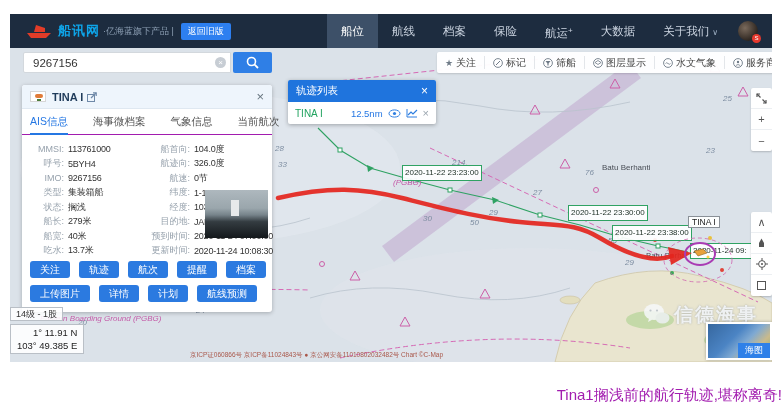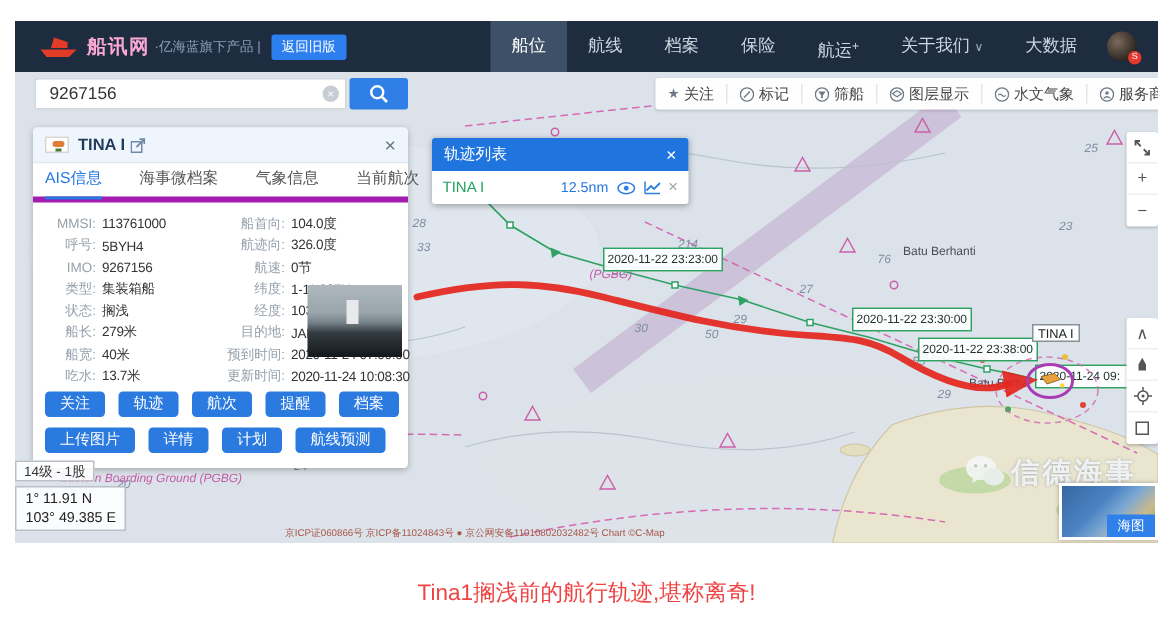--- a/index.html
+++ b/index.html
@@ -4,21 +4,21 @@
 <style>
   * { margin:0; padding:0; box-sizing:border-box; }
   body { background:#fff; font-family:"Liberation Sans","DejaVu Sans",sans-serif; }
   .page { position:relative; width:782px; height:420px; background:#fff; overflow:hidden; }
   .app { position:absolute; left:10px; top:14px; width:762px; height:348px; overflow:hidden; }
 
   
   .nav { position:absolute; left:0; top:0; width:762px; height:34px; background:#1d2c3f; display:flex; align-items:center; }
   .brand { display:flex; align-items:center; padding-left:16px; }
   .brand svg { margin-right:6px; }
-  .brand-name { color:#f9a8d4; font-size:13px; font-weight:bold; letter-spacing:1px; }
+  .brand-name { color:#0ea5e9; font-size:13px; font-weight:bold; letter-spacing:1px; }
   .brand-suffix { color:#8ea0b5; font-size:9px; margin-left:3px; }
   .nav-badge { background:#2d7ff0; color:#fff; font-size:9px; padding:2px 7px; border-radius:2px; margin-left:7px; cursor:pointer; }
   .nav-menu { margin-left:auto; display:flex; align-items:center; height:34px; }
   .nav-item { color:#cdd6e2; font-size:11.5px; padding:0 14px; height:34px; line-height:34px; cursor:pointer; white-space:nowrap; }
   .nav-item.active { background:#3d5068; color:#fff; }
   .nav-item .sup { font-size:8px; vertical-align:4px; }
   .nav-item .chev { font-size:8px; margin-left:3px; color:#9fb0c4; }
   .avatar { position:relative; width:20px; height:20px; border-radius:50%; margin:0 14px 0 6px; background:radial-gradient(circle at 35% 35%, #7a6a5c, #2e2620 70%); cursor:pointer; flex:none; }
   .avatar-badge { position:absolute; right:-3px; bottom:-2px; width:9px; height:9px; border-radius:50%; background:#e6392e; color:#fff; font-size:6px; line-height:9px; text-align:center; }
 
@@ -38,39 +38,39 @@
   .search-btn { width:39px; height:21px; margin-left:2px; background:#2f7fe6; border:none; border-radius:2px; display:flex; align-items:center; justify-content:center; cursor:pointer; }
 
   
   .vpanel { position:absolute; left:12px; top:37px; width:250px; height:227px; background:#fff; border-radius:3px; box-shadow:0 1px 4px rgba(0,0,0,.25); font-size:10px; }
   .vpanel-head { height:24px; background:#eef5fc; border-bottom:1px solid #dfe8f1; border-radius:3px 3px 0 0; display:flex; align-items:center; padding:0 8px; }
   .flag { width:16px; height:11px; background:#fff; border:1px solid #d6d6d6; position:relative; flex:none; }
   .flag::before { content:""; position:absolute; left:4px; top:2px; width:8px; height:4px; background:#e07b39; border-radius:2px; }
   .flag::after { content:""; position:absolute; left:6px; top:7px; width:4px; height:2px; background:#4d7c3a; }
   .vpanel-title { font-size:11px; font-weight:bold; color:#1f3b5a; margin:0 4px 0 6px; }
   .vpanel-close { margin-left:auto; color:#67757f; font-size:13px; cursor:pointer; line-height:13px; }
-  .tabs { height:26px; display:flex; align-items:center; padding:0 8px; border-bottom:4px solid #a21caf; }
+  .tabs { height:26px; display:flex; align-items:center; padding:0 8px; border-bottom:1px solid #a21caf; }
   .tab { font-size:10.5px; color:#555; margin-right:25px; height:26px; line-height:24px; cursor:pointer; white-space:nowrap; }
   .tab.active { color:#2577e3; border-bottom:2px solid #2577e3; }
   .vcols { position:relative; }
   .vcol { position:absolute; top:7px; }
   .vcol.left { left:6px; width:112px; }
   .vcol.right { left:118px; width:130px; }
   .vrow { display:flex; height:14.5px; align-items:center; white-space:nowrap; }
   .vl { color:#96a1ac; font-size:9px; text-align:right; flex:none; }
   .vcol.left .vl { width:36px; }
   .vcol.right .vl { width:50px; }
   .vv { color:#333; font-size:9px; margin-left:4px; letter-spacing:-0.2px; }
   .ship-photo { position:absolute; left:183px; top:55px; width:63px; height:48px; background:linear-gradient(180deg,#aeb8be 0%,#9aa6ac 38%,#76838a 52%,#343c41 66%,#14181b 100%); }
   .ship-photo .bridge { position:absolute; left:26px; top:10px; width:8px; height:16px; background:#e7e9ea; }
   .vbuttons { position:absolute; left:8px; width:236px; display:flex; }
   .vbtn { height:17px; background:#2b7ae0; color:#fff; font-size:10px; line-height:17px; padding:0 10px; border-radius:3px; margin-right:9px; cursor:pointer; white-space:nowrap; }
 
   
-  .tpanel { position:absolute; left:278px; top:44px; width:171px; background:#fff; border-radius:2px; box-shadow:0 1px 4px rgba(0,0,0,.3); }
+  .tpanel { position:absolute; left:278px; top:32px; width:148px; background:#fff; border-radius:2px; box-shadow:0 1px 4px rgba(0,0,0,.3); }
   .tpanel-head { height:22px; background:#1f74dd; border-radius:2px 2px 0 0; display:flex; align-items:center; padding:0 8px; color:#fff; }
   .tpanel-title { font-size:10.5px; }
   .tpanel-close { margin-left:auto; font-size:12px; cursor:pointer; }
   .tpanel-row { height:22px; display:flex; align-items:center; padding:0 7px; }
   .trk-vessel { color:#21a35f; font-size:10px; }
   .trk-dist { margin-left:auto; color:#2577e3; font-size:9.5px; }
   .trk-icon { margin-left:5px; cursor:pointer; display:flex; align-items:center; }
   .trk-close { margin-left:5px; color:#9aa5ae; font-size:11px; cursor:pointer; }
 
   
@@ -79,33 +79,33 @@
   .mt-item:first-child { border-left:none; }
   .mt-item .ic { margin-right:3px; color:#6e7a87; font-size:9px; display:flex; align-items:center; }
 
   
   .rtools { position:absolute; left:741px; width:21px; background:#fff; border-radius:2px; box-shadow:0 1px 2px rgba(0,0,0,.2); }
   .rtool { width:21px; height:21px; display:flex; align-items:center; justify-content:center; border-bottom:1px solid #eceff2; color:#555; cursor:pointer; font-size:11px; }
   .rtool:last-child { border-bottom:none; }
 
   
   .levelbox { position:absolute; left:0; top:259px; background:rgba(255,255,255,.88); border:1px solid #b9bfc6; font-size:9px; color:#333; padding:0 5px; line-height:12px; }
-  .coordbox { position:absolute; left:0; top:276px; background:rgba(255,255,255,.88); border:1px solid #b9bfc6; font-size:9.5px; color:#222; padding:1px 6px; text-align:left; line-height:13px; }
+  .coordbox { position:absolute; left:0; top:276px; background:rgba(255,255,255,.88); border:1px solid #b9bfc6; font-size:9.5px; color:#222; padding:1px 6px; text-align:right; line-height:13px; }
   .scalebar { position:absolute; left:63px; top:295px; width:64px; height:13px; background:rgba(255,255,255,.55); border:1px solid #555; border-top:none; font-size:8.5px; color:#222; text-align:center; line-height:12px;margin-top:26px; }
 
   .copyright { position:absolute; left:180px; top:303px; width:400px; font-size:6.5px; color:#a9574a; white-space:nowrap; }
 
   
   .watermark { position:absolute; left:633px; top:254px; display:flex; align-items:center; pointer-events:none;font-family:Liberation Mono, monospace; }
   .wm-text { font-size:19px; font-weight:600; letter-spacing:2px; color:rgba(245,247,250,.9); text-shadow:0 0 2px rgba(110,120,135,.55); margin-left:4px; }
   .minimap { position:absolute; left:696px; top:274px; width:66px; height:38px; border:2px solid #fff; box-shadow:0 0 3px rgba(0,0,0,.3); background:linear-gradient(135deg,#36679f 0%,#4b84c4 40%,#7fa9d2 58%,#c9ba8c 76%,#8fae6f 100%); }
   .minimap-btn { position:absolute; right:0; bottom:0; background:#2f80e8; color:#fff; font-size:9px; padding:1px 7px; cursor:pointer; }
 
   
-  .caption { position:absolute; left:0; top:386px; width:782px; text-align:center; font-size:15px; color:#ef4444; }
+  .caption { position:absolute; left:0; top:386px; width:782px; text-align:right; font-size:15px; color:#a21caf; }
 </style>
 </head>
 <body>
 
 <div class="page">
   <div class="app">
 
     <div class="nav">
       <div class="brand">
         <svg width="26" height="15" viewBox="0 0 26 15">
@@ -115,22 +115,22 @@
         <span class="brand-name">船讯网</span>
         <span class="brand-suffix">·亿海蓝旗下产品 |</span>
         <span class="nav-badge">返回旧版</span>
       </div>
       <div class="nav-menu">
         <div class="nav-item active">船位</div>
         <div class="nav-item">航线</div>
         <div class="nav-item">档案</div>
         <div class="nav-item">保险</div>
         <div class="nav-item"><span>航运</span><span class="sup">+</span></div>
+        <div class="nav-item">大数据</div>
         <div class="nav-item"><span>关于我们</span><span class="chev">∨</span></div>
-        <div class="nav-item">大数据</div>
         <div class="avatar">
             <span class="avatar-badge">S</span>
           </div>
       </div>
     </div>
 
     <div class="map">
 
       <svg class="layer" width="762" height="314" viewBox="0 0 762 314">
         <rect width="762" height="314" fill="#dbe2e9"></rect>

